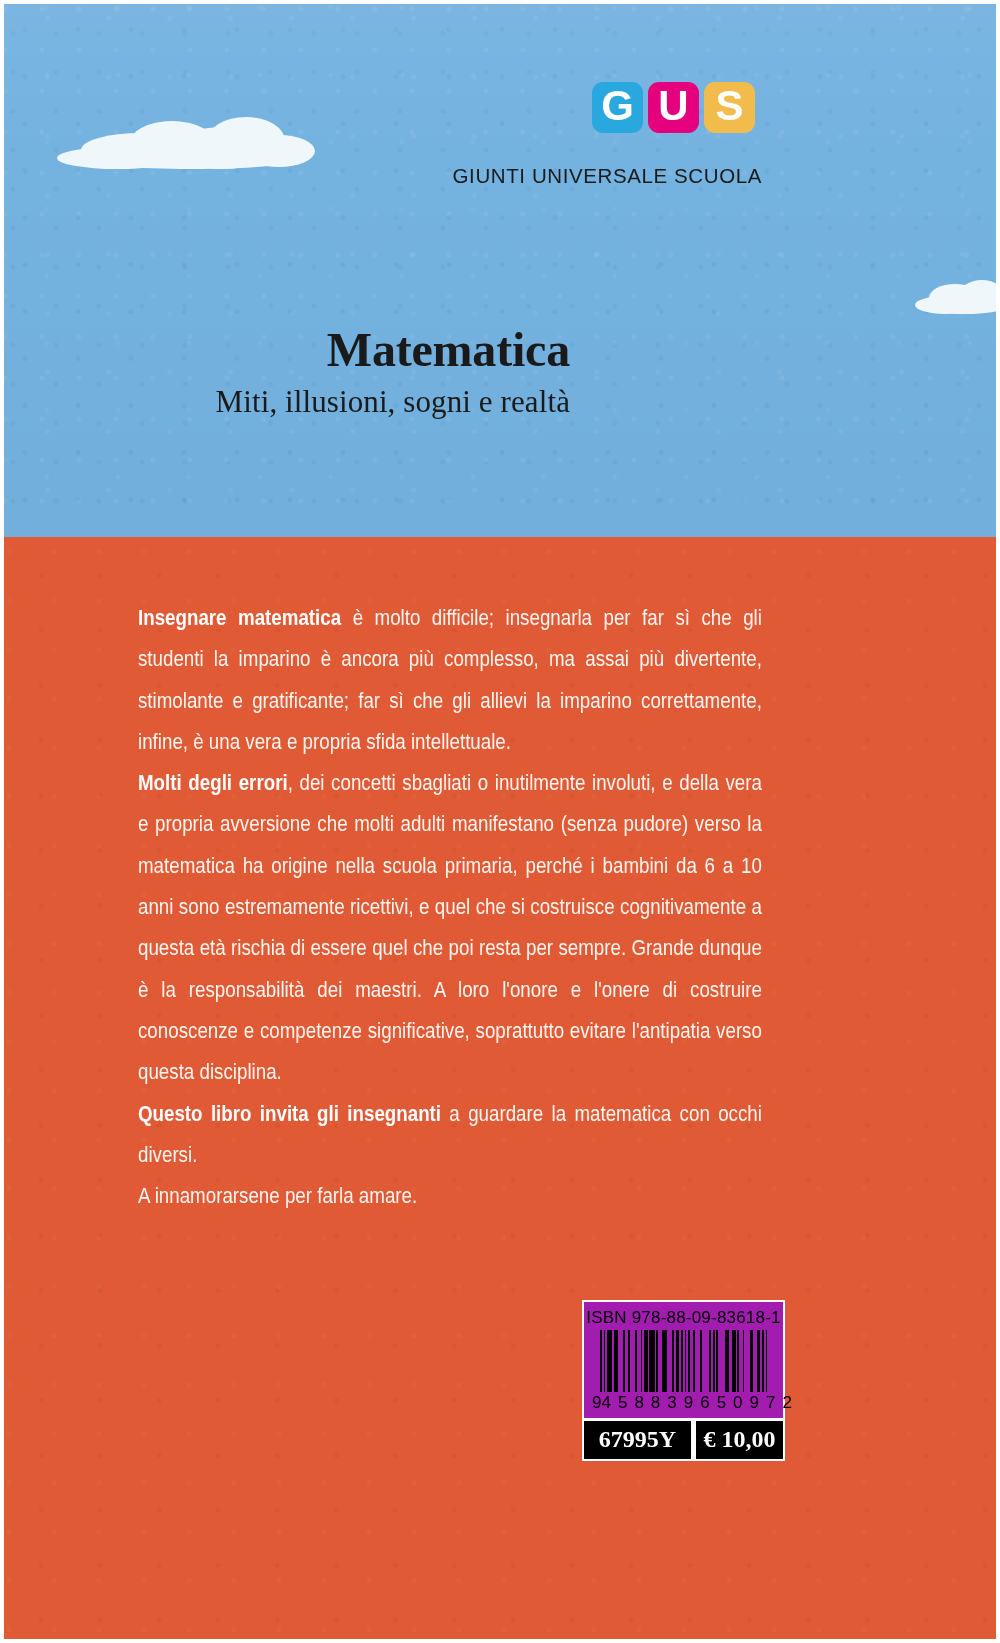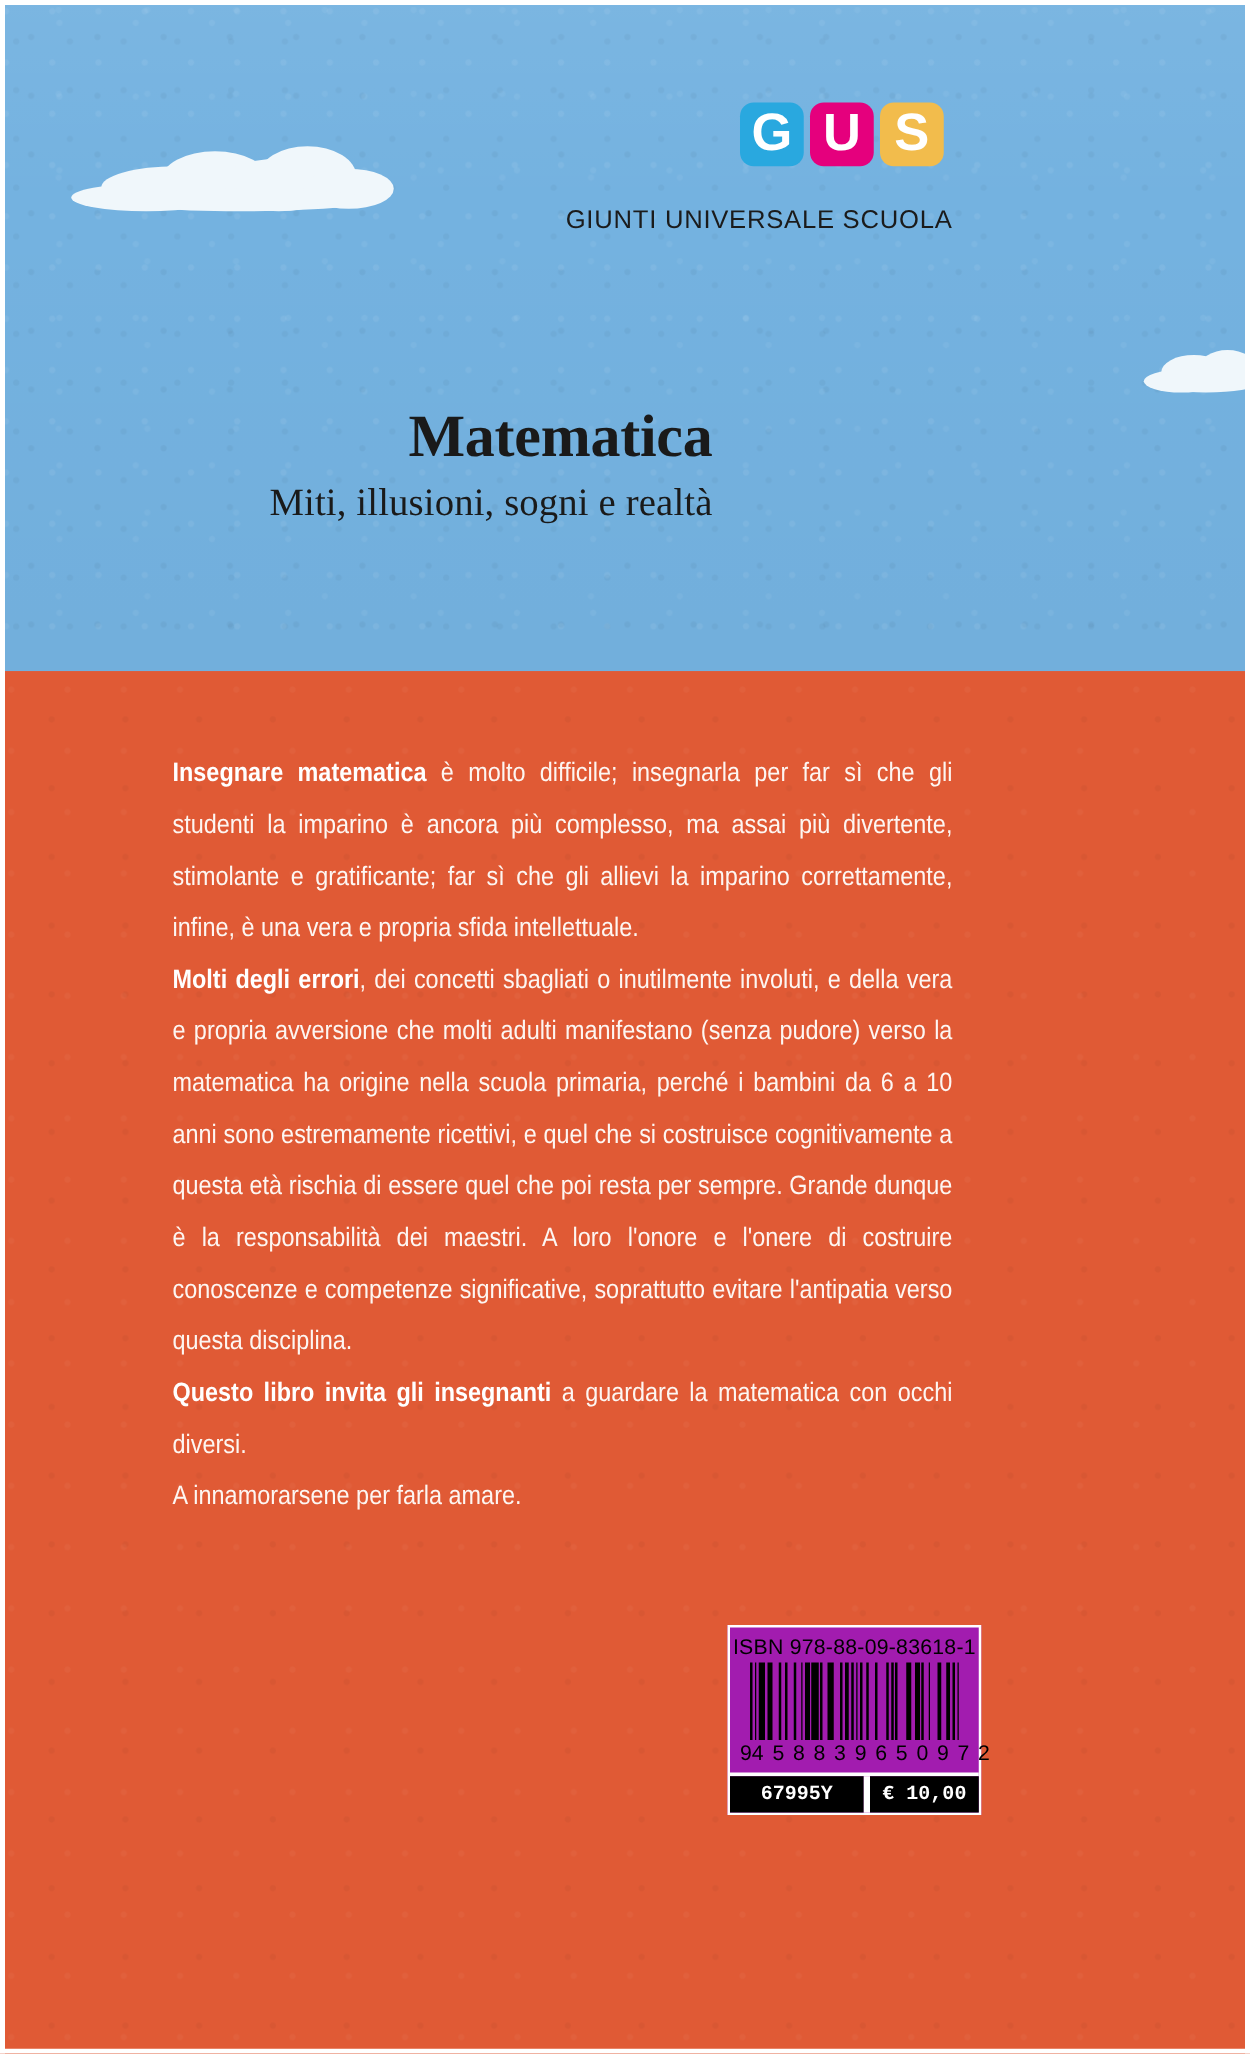--- a/index.html
+++ b/index.html
@@ -136,23 +136,23 @@
   .bars .b{background:#000;margin-right:1px;}
   .ean-digits{
     display:flex;justify-content:space-between;
     padding:1px 8px 5px 8px;color:#000;font-size:17px;
     font-family:"Liberation Sans", sans-serif;
   }
   .price-row{
     display:flex;margin:0 0 0 0;border-top:3px solid #ffffff;
   }
   .price-row .cell{
-    background:#000;color:#fff;font-size:16px;font-weight:bold;
+    background:#000;color:#fff;font-size:24px;font-weight:bold;
     padding:5px 0 6px 0;text-align:center;
-    font-family:Liberation Mono, monospace;
+    font-family:Liberation Serif, serif;
   }
   .price-row .cell.code{flex:0 0 107px;}
   .price-row .cell.gap{flex:0 0 5px;background:#ffffff;}
   .price-row .cell.price{flex:1;}
 </style>
 </head>
 <body>
 
 <div class="cover">
 

